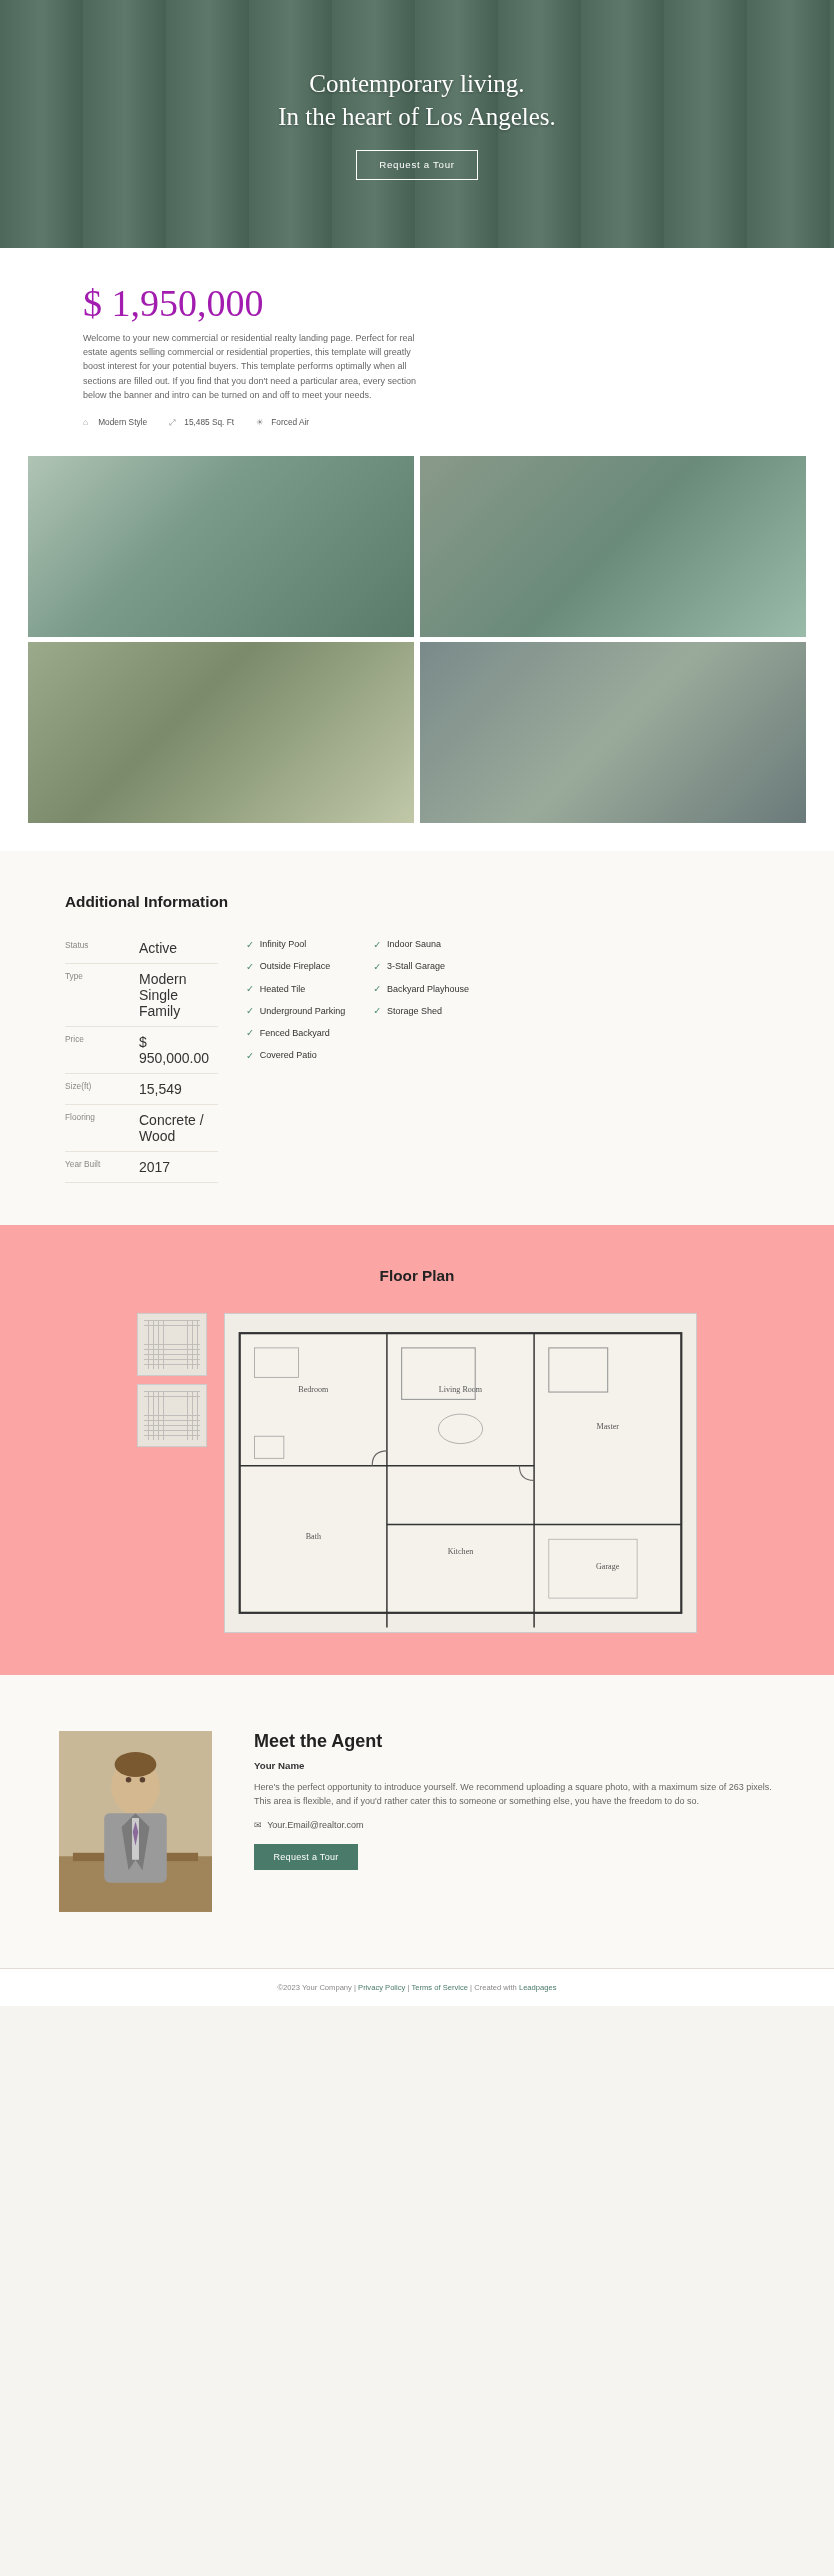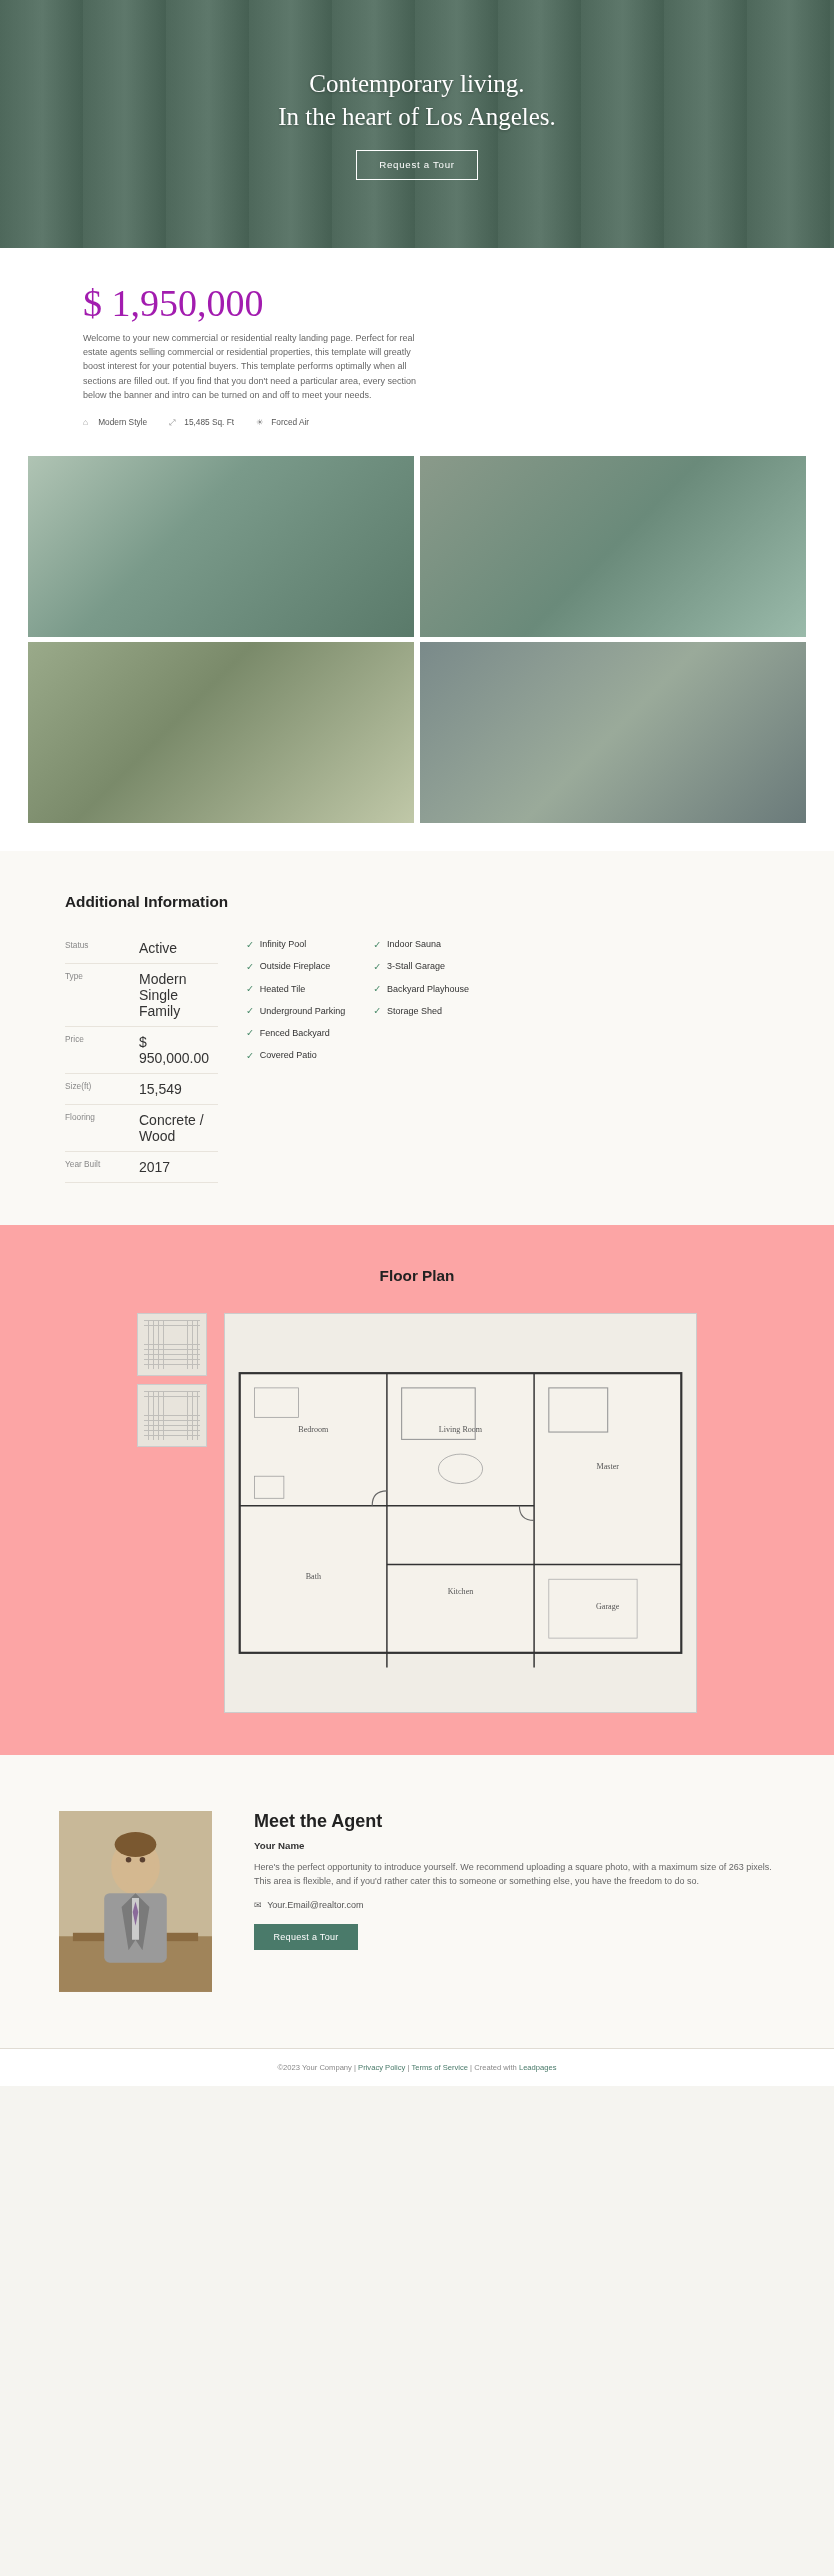--- a/index.html
+++ b/index.html
@@ -175,21 +175,21 @@
       justify-content: center;
     }
     .fp-thumb-inner {
       width: 56px; height: 49px;
       background: repeating-linear-gradient(0deg, transparent, transparent 4.2px, #999 4.2px, #999 4.9px),
                   repeating-linear-gradient(90deg, transparent, transparent 4.2px, #999 4.2px, #999 4.9px);
       opacity: 0.5;
     }
     .fp-main {
       width: 473px;
-      height: 400px;
+      height: 320px;
       background: #f0ede6;
       border: 0.7px solid #ccc;
       display: flex;
       align-items: center;
       justify-content: center;
       position: relative;
       overflow: hidden;
     }
     
     .fp-svg {

